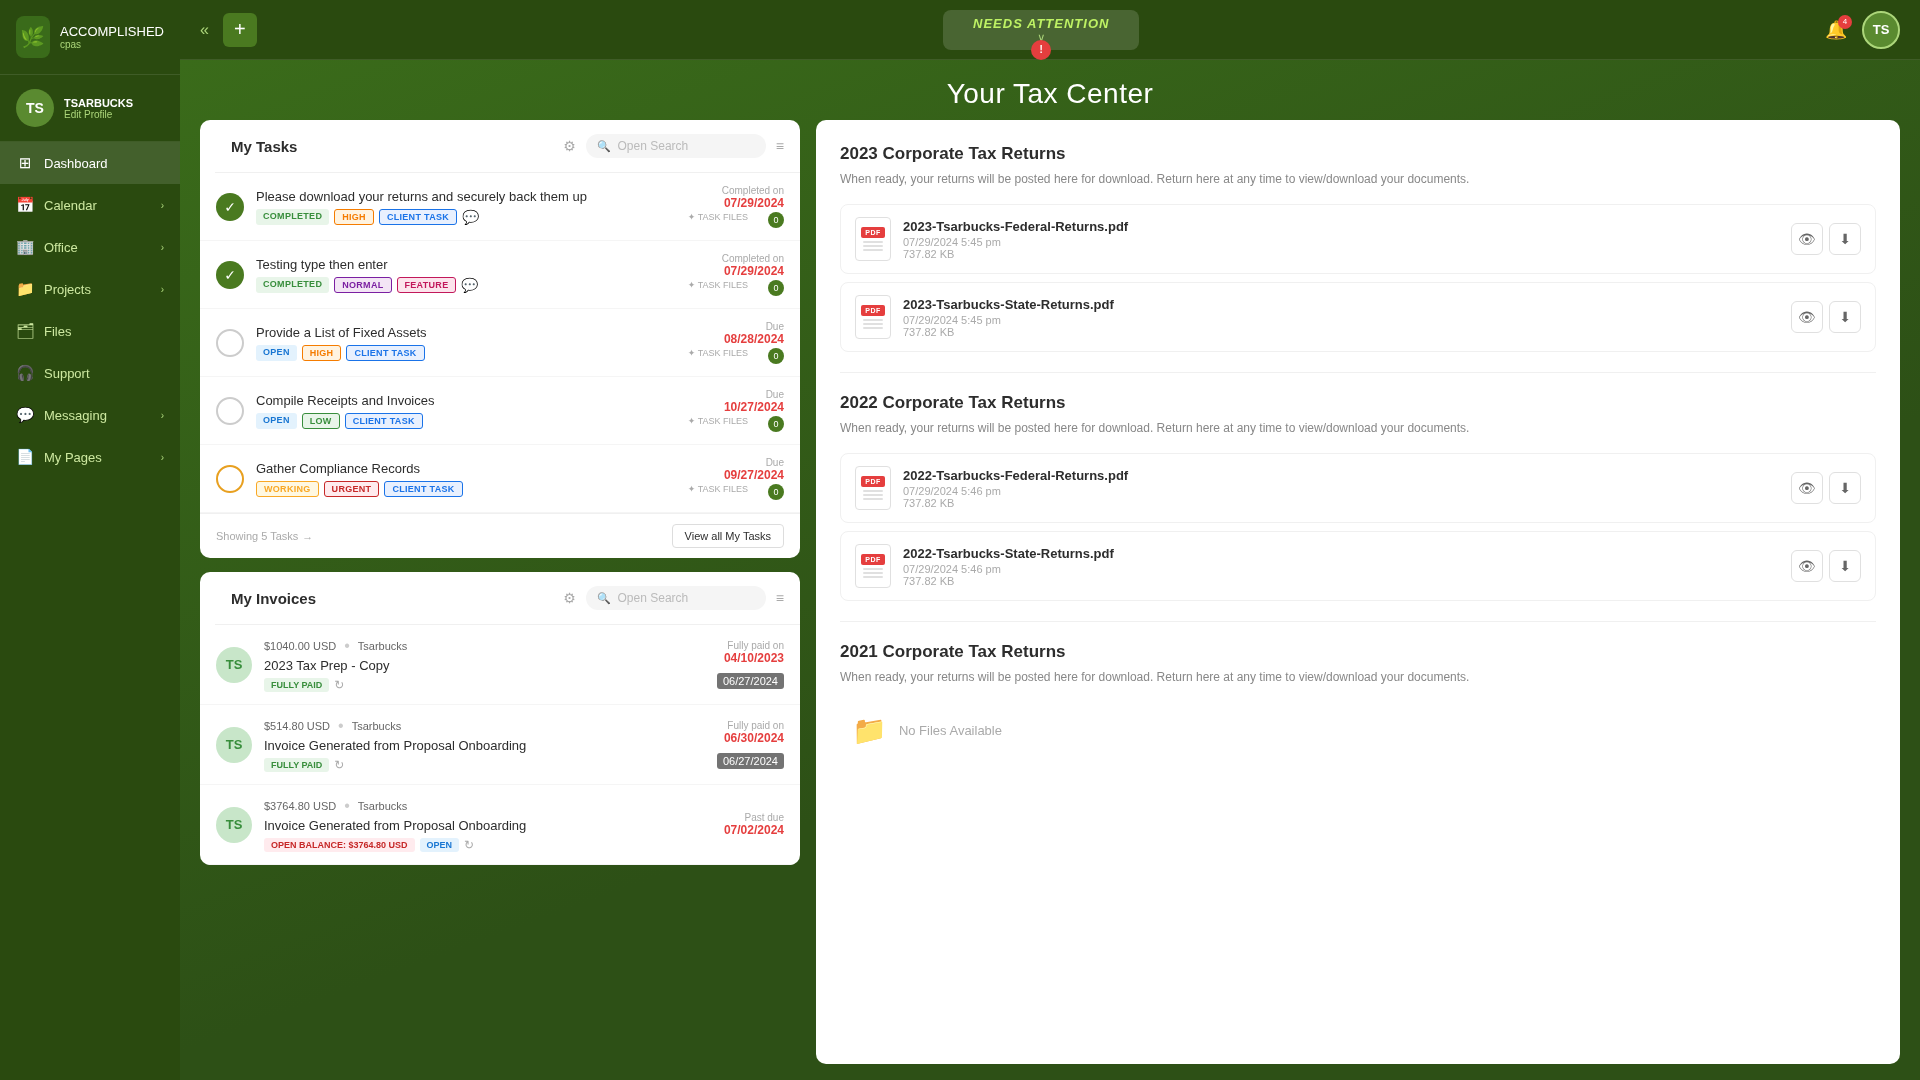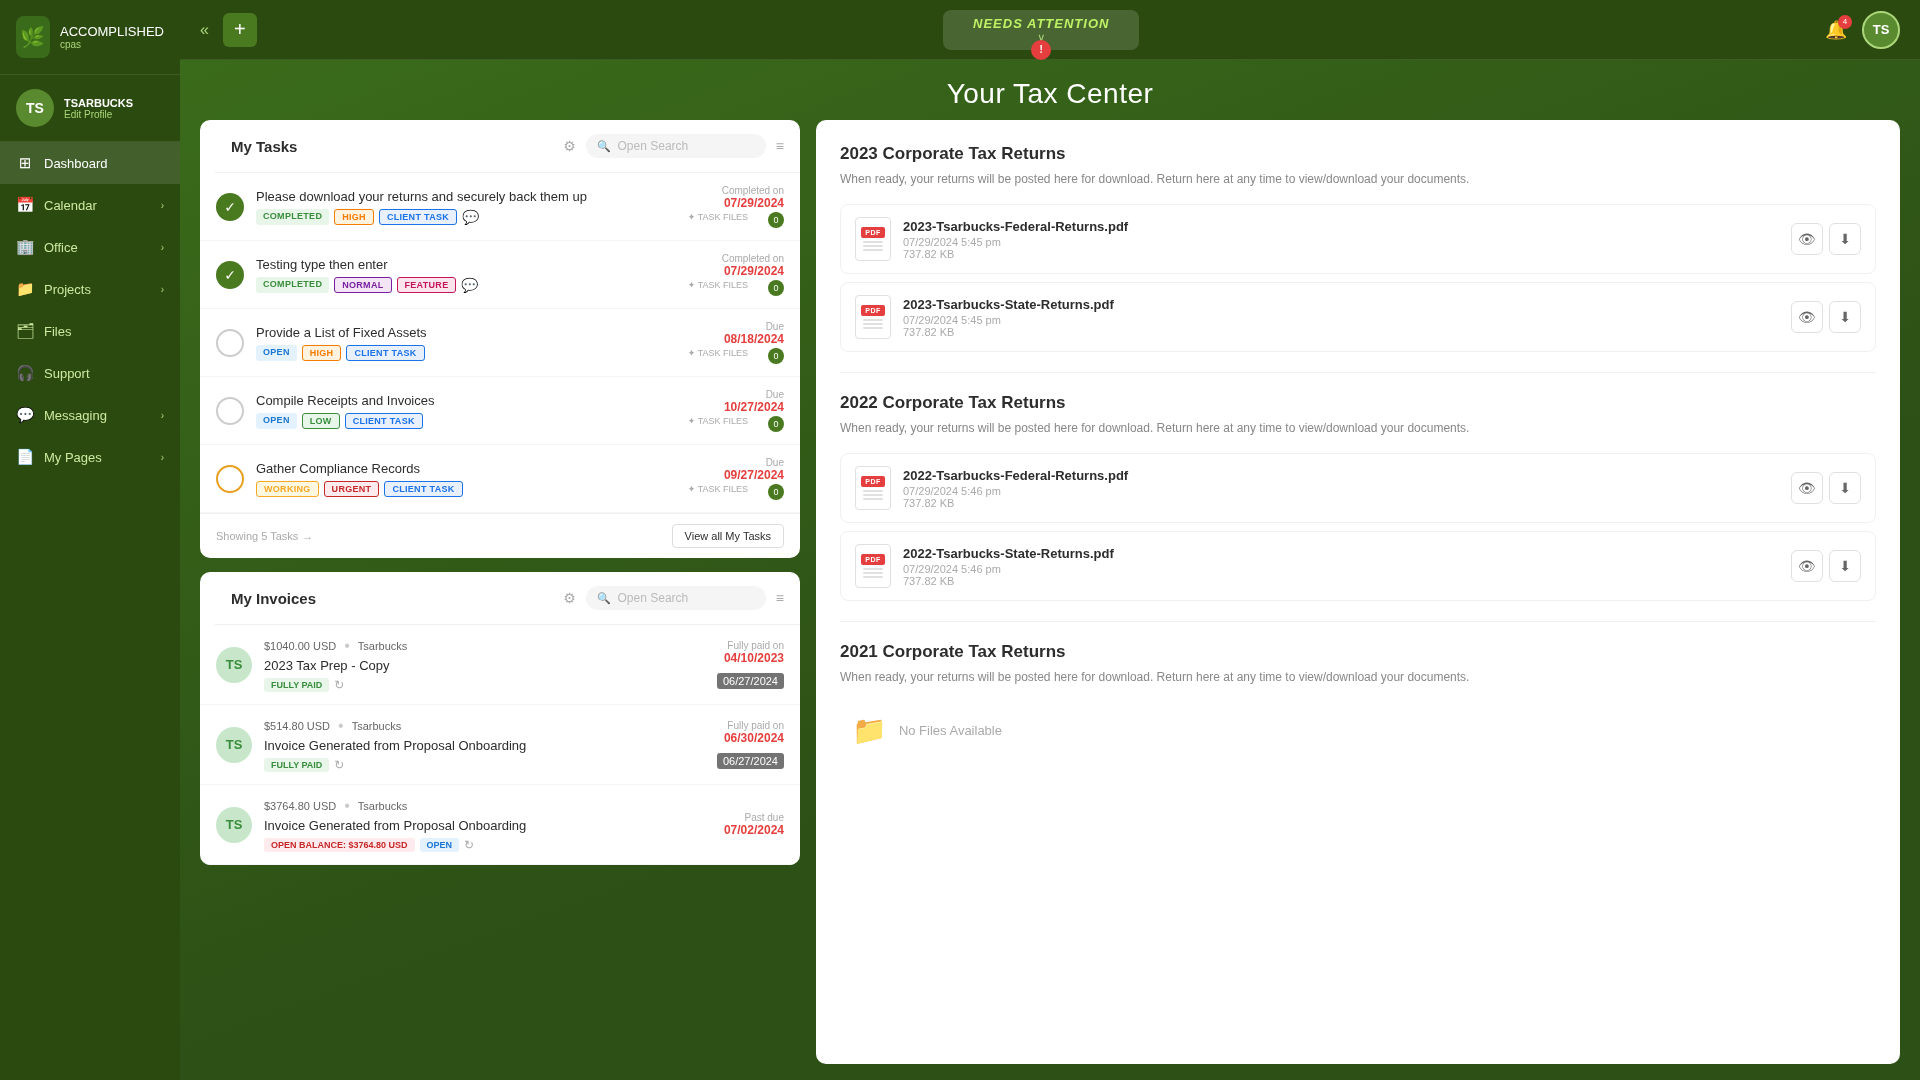--- a/index.html
+++ b/index.html
@@ -448,21 +448,21 @@
             <div class="task-content">
               <div class="task-name">Provide a List of Fixed Assets</div>
               <div class="task-tags">
                 <span class="tag tag-open">OPEN</span>
                 <span class="tag tag-high">HIGH</span>
                 <span class="tag tag-client">CLIENT TASK</span>
               </div>
             </div>
             <div class="task-meta">
               <div class="task-date-label">Due</div>
-              <div class="task-date">08/18/2024</div>
+              <div class="task-date">08/28/2024</div>
               <div class="task-files">
                 <span>✦ TASK FILES</span>
                 <span class="files-badge">0</span>
               </div>
             </div>
           </div>
 
           <div class="task-item">
             <div class="task-check open"></div>
             <div class="task-content">

